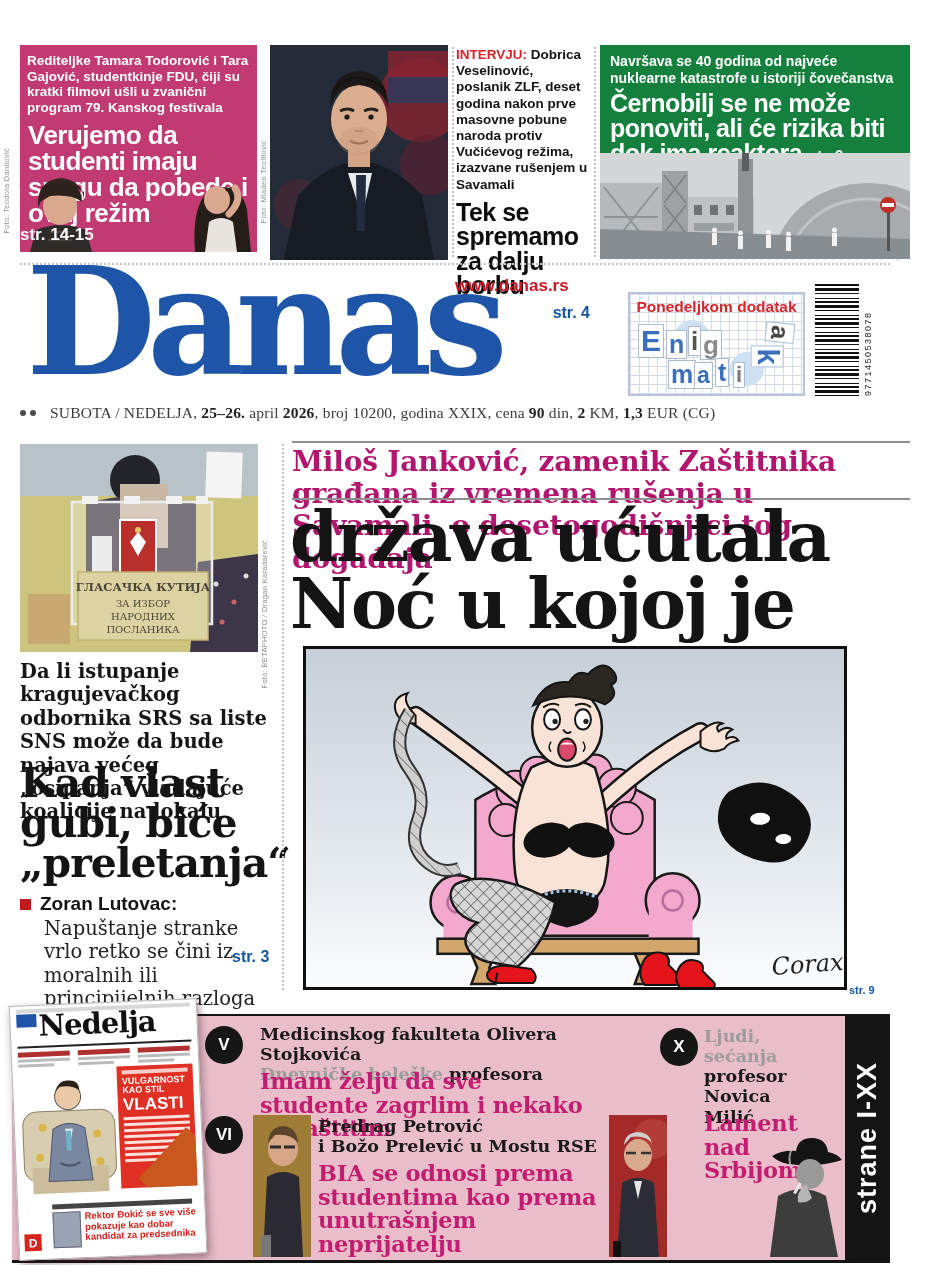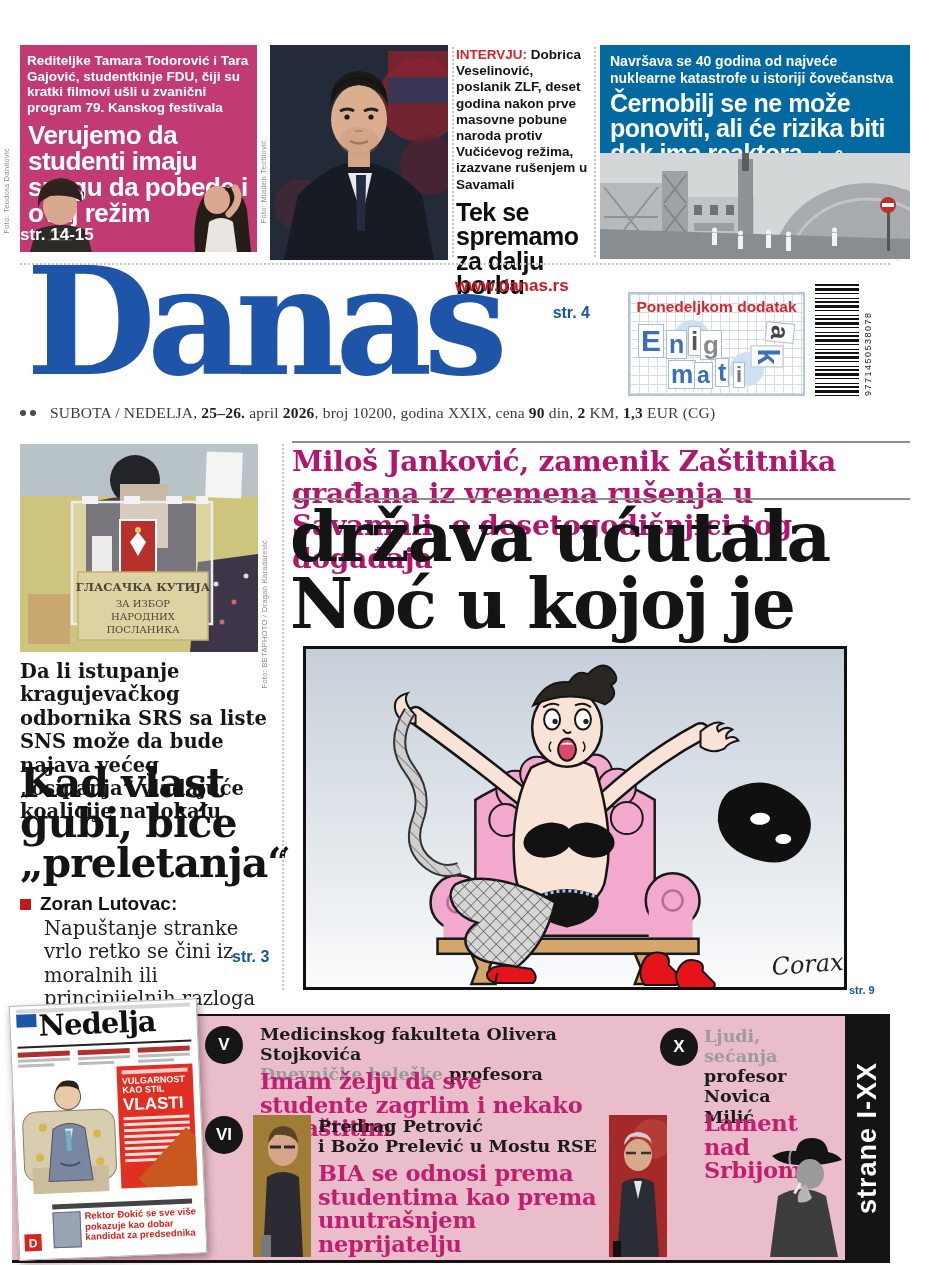--- a/index.html
+++ b/index.html
@@ -22,21 +22,21 @@
   .box1 .hl{margin:6px 8px 0;font-weight:bold;font-size:26px;line-height:1.0;letter-spacing:-.5px;}
   .box1 .pref{position:absolute;bottom:7px;left:0;right:0;text-align:left;font-weight:bold;font-size:17px;}
 
   .photo2{left:270px;top:45px;width:178px;height:215px;}
   .txt2{left:456px;top:47px;width:134px;}
   .txt2 .kick{font-weight:bold;font-size:13.5px;line-height:1.2;color:#141414;}
   .txt2 .kick .lbl{color:#d6252b;text-align:right;}
   .txt2 .hl{margin-top:7px;font-weight:bold;font-size:25px;line-height:.98;letter-spacing:-.5px;color:#0d0d0d;}
   .txt2 .pref{margin-top:6px;text-align:right;font-weight:bold;font-size:16px;color:#15569f;}
 
-  .box3{left:600px;top:45px;width:310px;height:214px;background:#0369a1;color:#fff;overflow:hidden;}
+  .box3{left:600px;top:45px;width:310px;height:214px;background:#15803d;color:#fff;overflow:hidden;}
   .box3 .lead{margin:8px 10px 0;font-weight:bold;font-size:14px;line-height:1.2;}
   .box3 .hl{margin:4px 10px 0;font-weight:bold;font-size:25px;line-height:1.0;letter-spacing:-.5px;}
   .box3 .pref{font-size:16px;font-weight:bold;}
   .box3 svg{position:absolute;left:0;bottom:0;}
 
   .pref-blue{color:#15569f;font-weight:bold;}
 
   
   .logo{left:26px;top:258px;font-family:"DejaVu Serif",serif;font-weight:bold;
         font-size:150px;line-height:.85;letter-spacing:-9px;color:#1e55a8;}

